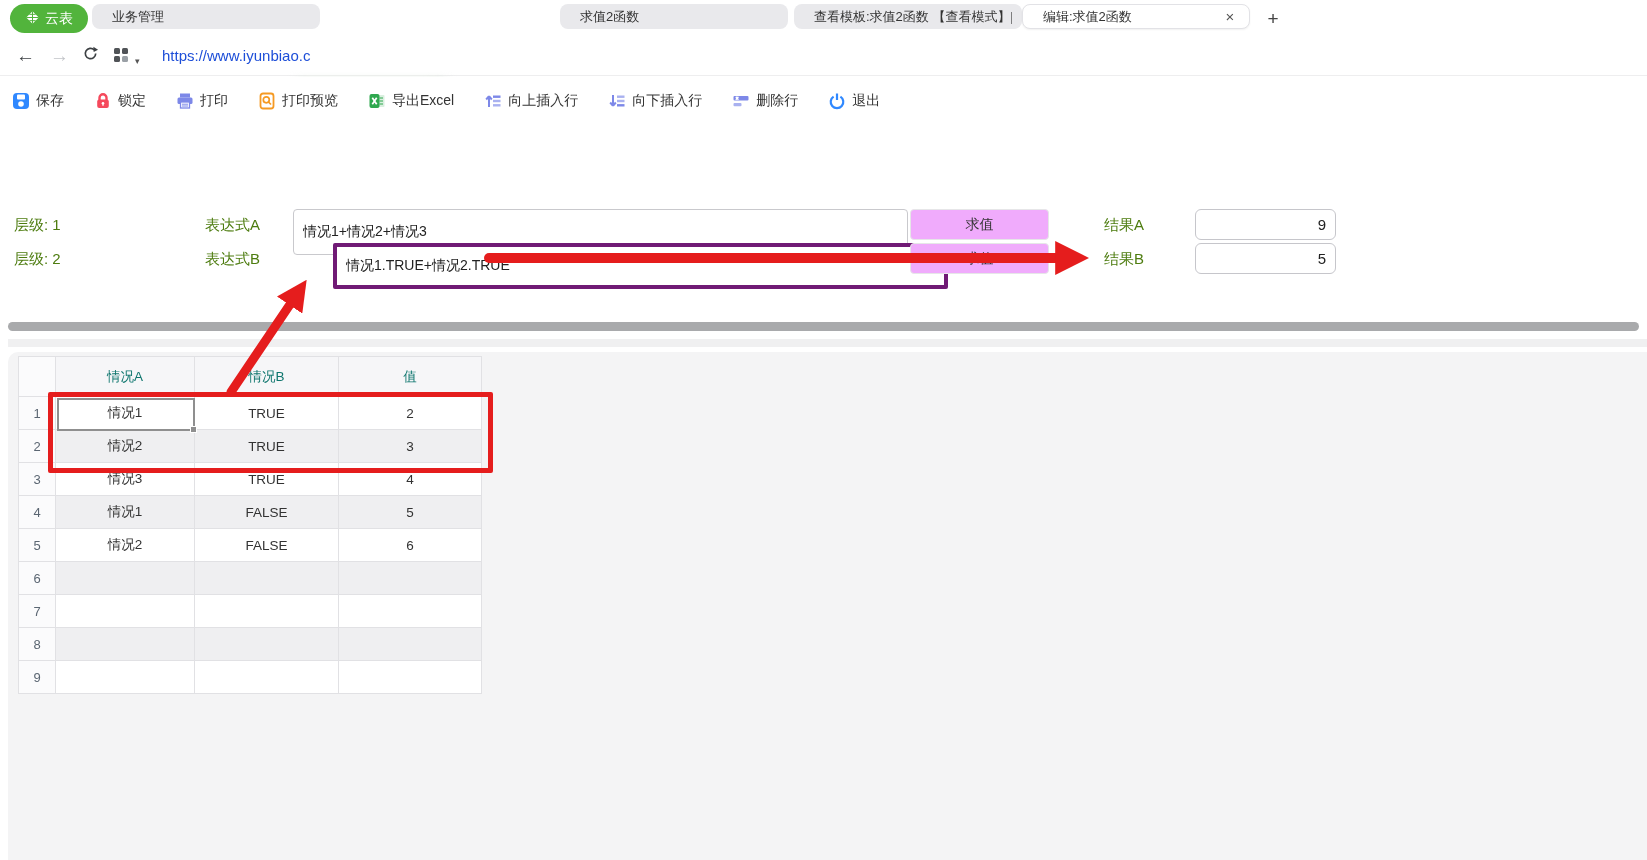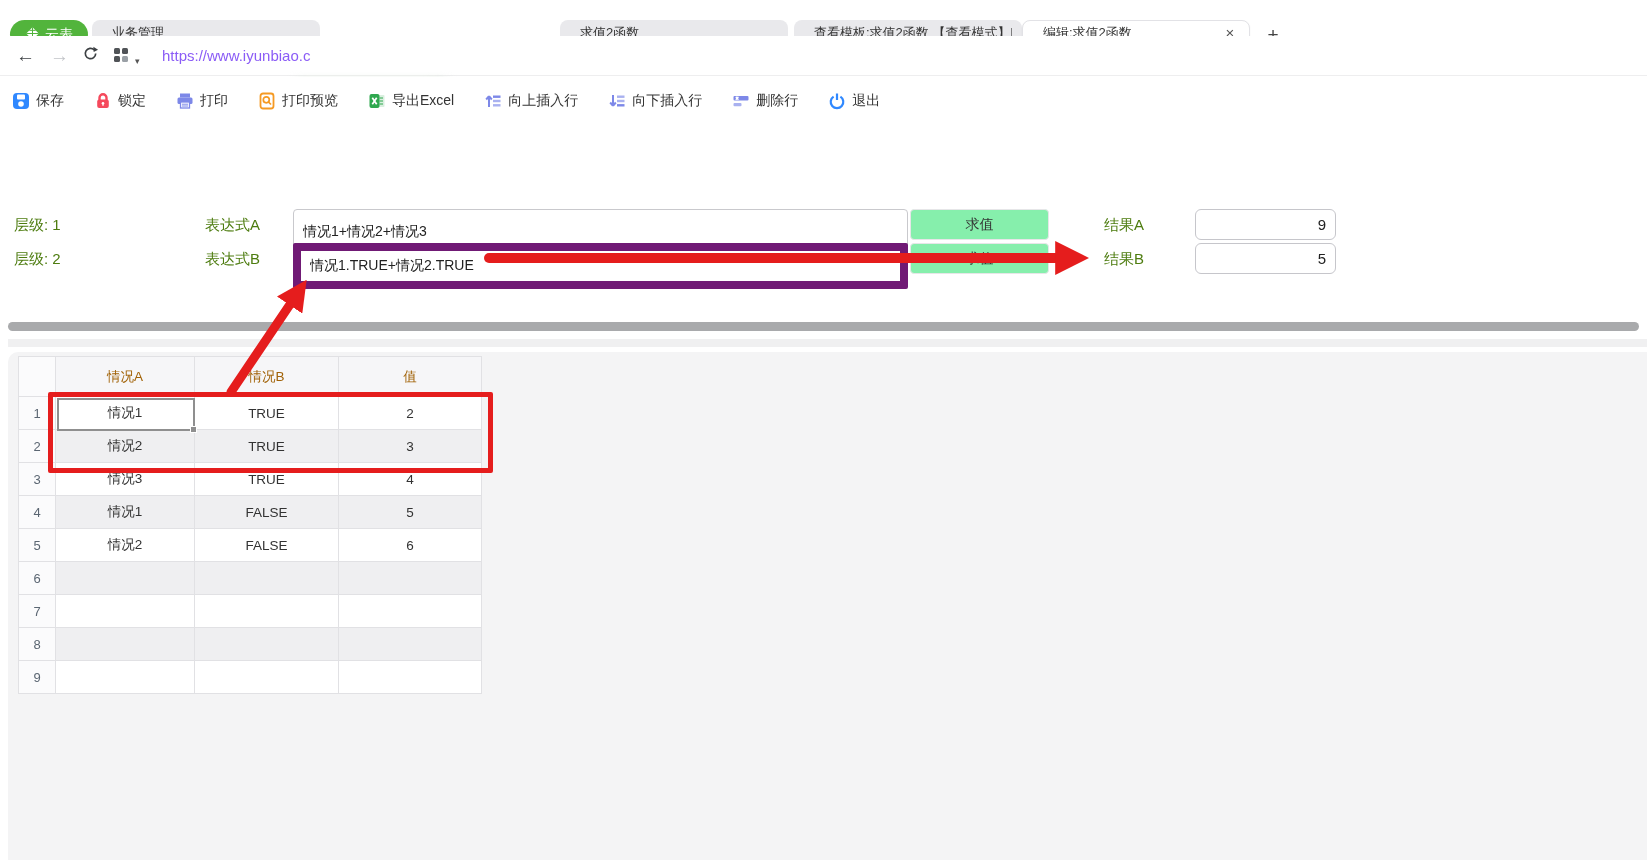--- a/index.html
+++ b/index.html
@@ -1,20 +1,20 @@
 <!DOCTYPE html>
 <html><head>
 <meta charset="utf-8">
 <style>
   * { margin:0; padding:0; box-sizing:border-box; }
   body { font-family:"Liberation Sans","DejaVu Sans",sans-serif; background:#fff; }
   #page { position:relative; width:1647px; height:860px; background:#fff; overflow:hidden; color:#333; }
 
   
-  .tabbar { position:absolute; left:0; top:16px; width:100%; height:36px; background:#fff; display:flex; align-items:center; }
+  .tabbar { position:absolute; left:0; top:0; width:100%; height:36px; background:#fff; display:flex; align-items:center; }
   .logo { position:absolute; left:10px; top:4px; width:78px; height:29px; border-radius:15px; background:#52b43c;
           display:flex; align-items:center; justify-content:center; gap:5px; color:#fff; font-size:14px; cursor:pointer; }
   .tab { position:absolute; top:4px; height:25px; width:228px; background:#e9e9ec; border-radius:8px;
          display:flex; align-items:center; padding:0 10px 0 20px; font-size:13px; color:#333; overflow:hidden; cursor:pointer; }
   .tab .tab-label { white-space:nowrap; overflow:hidden; flex:1; }
   .tab.active { background:#fff; border:1px solid #e2e2e6; box-shadow:0 1px 2px rgba(0,0,0,.06); }
   .tab-close { flex:none; width:18px; height:18px; display:flex; align-items:center; justify-content:center;
                font-size:15px; color:#555; border-radius:50%; cursor:pointer; }
   .newtab { position:absolute; left:1260px; top:6px; width:26px; height:26px; display:flex; align-items:center;
             justify-content:center; font-size:19px; color:#444; cursor:pointer; }
@@ -24,52 +24,52 @@
                 border-bottom:1px solid #eeeeef; display:flex; align-items:center; }
   .nav-glyph { font-size:19px; line-height:1; cursor:pointer; }
   .nav-back { position:absolute; left:16px; color:#3c4043; }
   .nav-fwd  { position:absolute; left:50px; color:#c2c4c8; }
   .nav-reload { position:absolute; left:82px; cursor:pointer; }
   .gridicon { position:absolute; left:114px; top:12px; width:14px; height:14px; display:grid;
               grid-template-columns:6px 6px; grid-template-rows:6px 6px; gap:2px; cursor:pointer; }
   .gridicon i { background:#505357; border-radius:1.5px; }
   .gridicon i.lt { background:#9aa0a6; }
   .grid-caret { position:absolute; left:135px; top:20px; font-size:9px; color:#555; }
-  .url { position:absolute; left:162px; top:11px; font-size:15px; color:#8b5cf6; }
+  .url { position:absolute; left:162px; top:11px; font-size:15px; color:#1d4ed8; }
   .url-blur { position:absolute; left:296px; top:45px; width:150px; height:23px; background:#d9e7d8;
               filter:blur(5px); border-radius:4px; }
   .url-blur2 { position:absolute; left:430px; top:47px; width:20px; height:19px; background:#eef2ee; filter:blur(5px); }
 
   
   .toolbar { position:absolute; left:0; top:77px; width:100%; height:48px; background:#fff;
              display:flex; align-items:center; padding-left:12px; gap:30px; }
   .titem { display:flex; align-items:center; gap:6px; font-size:14px; color:#333; cursor:pointer; white-space:nowrap; }
   .titem svg { display:block; }
 
   
   .flabel { position:absolute; height:31px; line-height:31px; font-size:15px; color:#4d7c0f; }
   .expr-input { position:absolute; left:293px; width:615px; height:46px; border:1px solid #c9c9cd; border-radius:4px;
                 padding:0 9px; font-size:14px; color:#222; font-family:inherit; background:#fff; }
-  .expr-input.selected { border:8px solid #701a75; border-radius:2px; }
-  .eval-btn { position:absolute; left:910px; width:139px; height:31px; background:#86efac; border:1px solid #e6e6e8;
+  .expr-input.selected { border:4px solid #701a75; border-radius:2px;margin-left:40px; }
+  .eval-btn { position:absolute; left:910px; width:139px; height:31px; background:#f0abfc; border:1px solid #e6e6e8;
               border-radius:4px; font-size:14px; color:#333; font-family:inherit; cursor:pointer; }
   .result-input { position:absolute; left:1195px; width:141px; height:31px; border:1px solid #c6c6cb; border-radius:6px;
                   padding:0 9px; font-size:15px; color:#222; text-align:right; font-family:inherit; background:#fff; }
 
   
   .greybar { position:absolute; left:8px; top:322px; width:1631px; height:9px; border-radius:5px; background:#a9aaac; cursor:pointer; }
   .thinstrip { position:absolute; left:8px; top:339px; width:1639px; height:8px; background:#f0f0f1; }
   .panel { position:absolute; left:8px; top:352px; width:1639px; height:508px; background:#f4f4f5; border-top-left-radius:10px; }
 
   
   .sheet { position:absolute; left:10px; top:4px; display:grid; grid-template-columns:37px 139px 144px 143px;
            background:#fff; border-top:1px solid #e1e1e4; border-left:1px solid #e1e1e4; }
   .cell { height:33px; border-right:1px solid #e1e1e4; border-bottom:1px solid #e1e1e4; display:flex;
           align-items:center; justify-content:center; font-size:13.5px; color:#333; background:#fff; }
-  .cell.hdr { height:40px; background:#f6f6f8; color:#a16207; }
+  .cell.hdr { height:40px; background:#f6f6f8; color:#0f766e; }
   .cell.num { background:#fbfbfc; color:#5b6672; font-size:13px; }
   .cell.alt { background:#efeff1; }
   .sel-cell { position:absolute; left:38px; top:41px; width:138px; height:33px; border:2px solid #8f8f8f;
               pointer-events:none; }
   .sel-handle { position:absolute; right:-4px; bottom:-4px; width:7px; height:7px; background:#8f8f8f;
                 border:1px solid #fff; }
 
   
   .red-rect { position:absolute; left:48px; top:392px; width:445px; height:81px; border:5px solid #e51d1d;
               border-radius:2px; pointer-events:none; z-index:40; }

